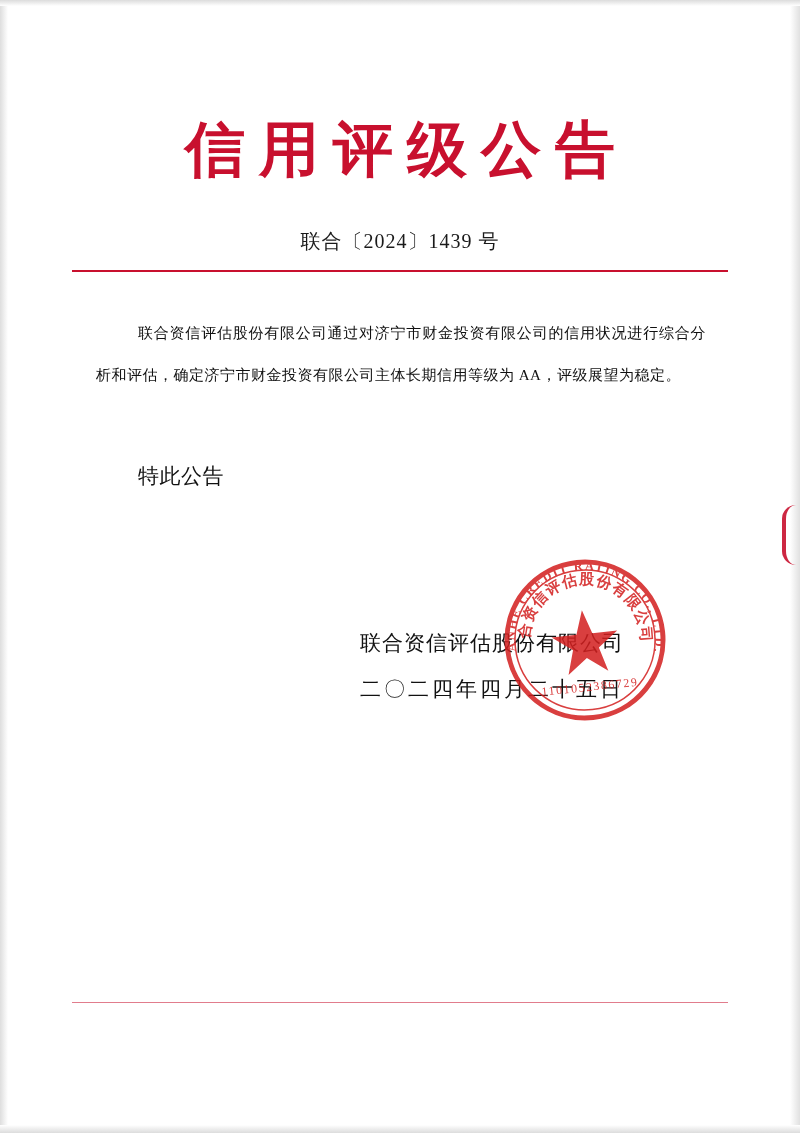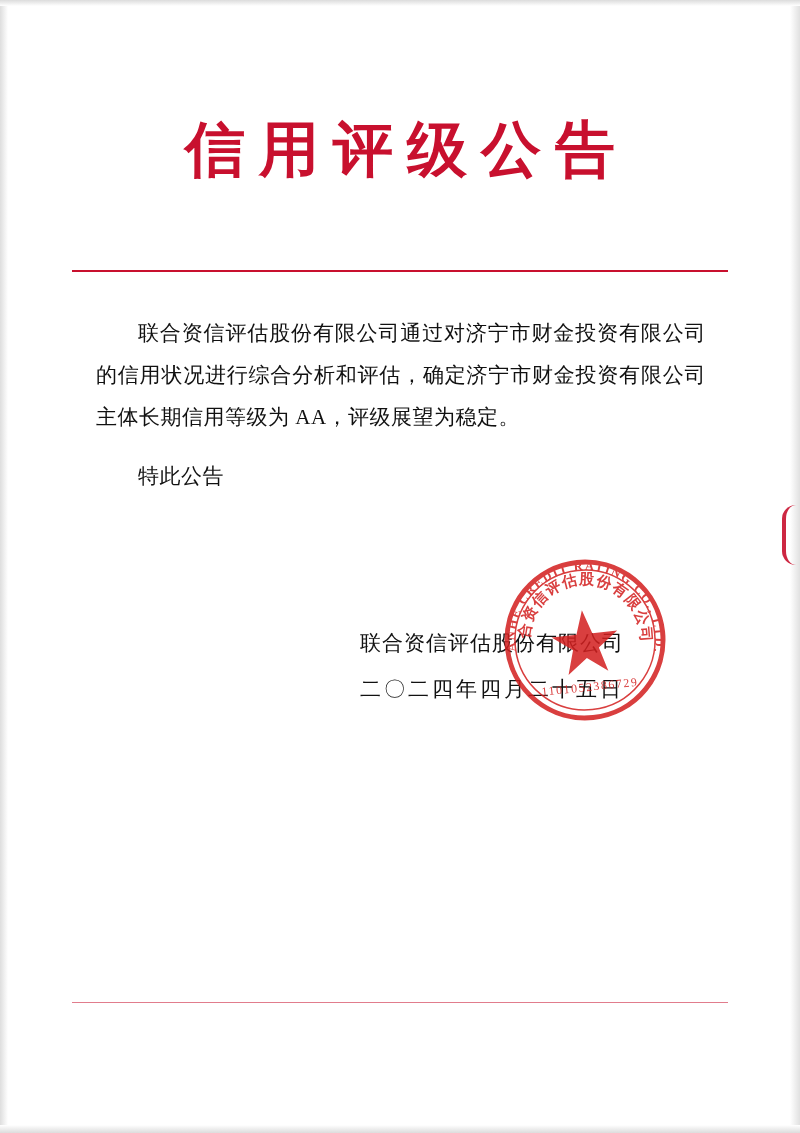--- a/index.html
+++ b/index.html
@@ -89,21 +89,21 @@
     background: #c8102e;
   }
 
   .body-text {
     position: absolute;
     top: 312px;
     left: 96px;
     width: 610px;
     color: #111111;
     font-family: "Liberation Serif", serif;
-    font-size: 21px;
+    font-size: 15px;
     line-height: 42px;
     text-align: justify;
     text-indent: 42px;
     letter-spacing: 0.5px;
   }
 
   .notice-line {
     position: absolute;
     top: 455px;
     left: 96px;
@@ -187,20 +187,21 @@
 <div class="page">
   <div class="page-edge-left"></div>
   <div class="page-edge-right"></div>
   <div class="page-edge-top"></div>
   <div class="page-edge-bottom"></div>
 
   <div class="content">
 
     <div class="title">信用评级公告</div>
 
+    <div class="docnum">联合〔2024〕1439 号</div>
 
     <div class="rule"></div>
 
     <div class="body-text">联合资信评估股份有限公司通过对济宁市财金投资有限公司的信用状况进行综合分析和评估，确定济宁市财金投资有限公司主体长期信用等级为 AA，评级展望为稳定。</div>
 
     <div class="notice-line">特此公告</div>
 
     <div class="edge-mark"></div>
 
     <div class="sign-block">

